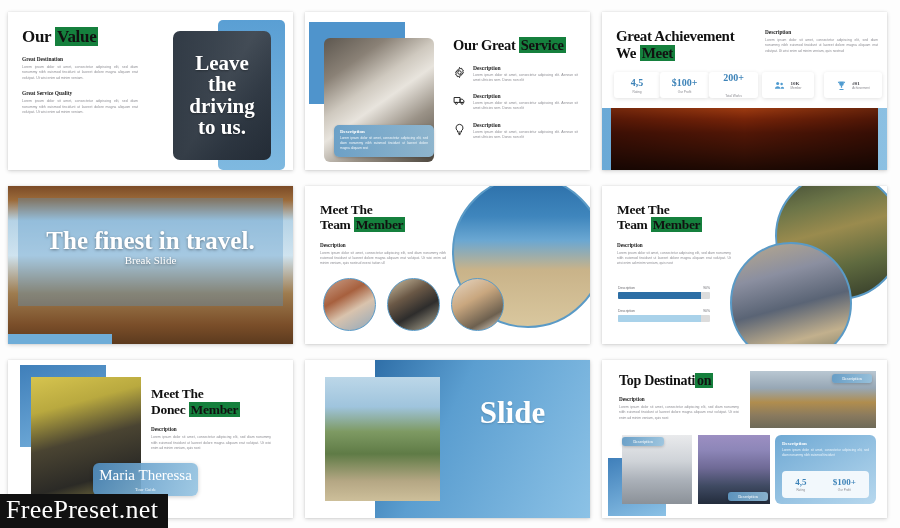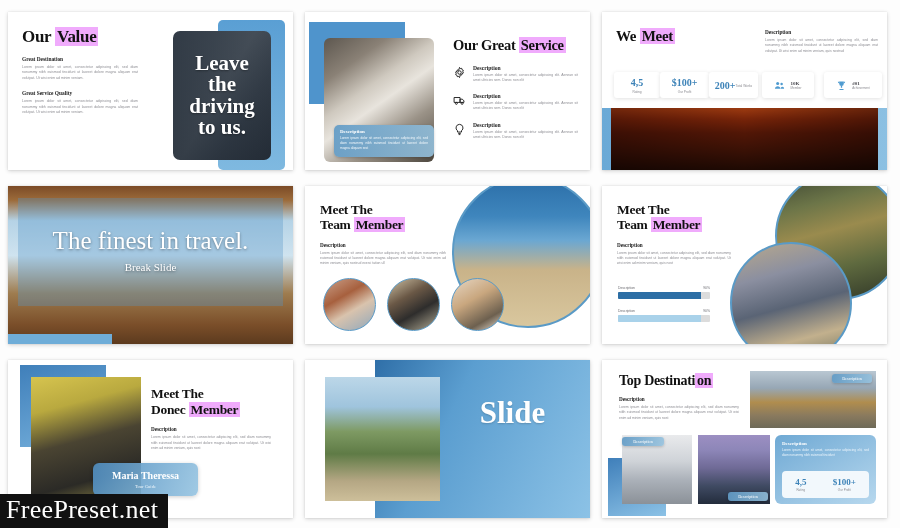--- a/index.html
+++ b/index.html
@@ -15,21 +15,21 @@
     background: #fdfdfd;
   }
   .slide {
     position: absolute;
     background: #ffffff;
     overflow: hidden;
     box-shadow: 0 1px 4px rgba(0,0,0,0.18), 0 0 1px rgba(0,0,0,0.12);
   }
   
   .serif { font-family: "Liberation Serif", serif; }
-  .hl { background: #f0abfc; padding: 0 2px; }
+  .hl { background: #15803d; padding: 0 2px; }
   .title {
     font-family: "Liberation Serif", serif;
     font-weight: bold; color: #111;
     letter-spacing: -.3px;
   }
   .sub-h {
     font-family: "Liberation Serif", serif;
     font-weight: bold; color: #1b1b1b;
   }
   .lorem {
@@ -206,38 +206,39 @@
           <div class="lorem blur" style="font-size:3.4px;">Lorem ipsum dolor sit amet, consectetur adipiscing elit. Aenean sit amet ultricies sem. Donec non elit</div>
         </div>
       </div>
     </div>
   </div>
 
   <div class="slide" style="left:602px; top:12px; width:285px; height:158px;">
     <div style="position:absolute;left:0;top:0;width:100%;height:96px;background:#fff;"></div>
 
     <div class="title" style="position:absolute;left:14px;top:16px;font-size:15px;line-height:1.12;width:140px;">
+      <div>Great Achievement</div>
       <div><span>We </span><span class="hl">Meet</span></div>
     </div>
 
     <div style="position:absolute;left:163px;top:17px;width:113px;">
       <div class="sub-h blur" style="font-size:5.3px;margin-bottom:3px;">Description</div>
       <div class="lorem blur" style="font-size:3.4px;">Lorem ipsum dolor sit amet, consectetur adipiscing elit, sed diam nonummy nibh euismod tincidunt ut laoreet dolore magna aliquam erat volutpat. Ut wisi enim ad minim veniam, quis nostrud</div>
     </div>
 
     <div style="position:absolute;left:12px;top:60px;display:flex;">
       <div class="stat-card" style="width:46px;height:26px;flex-direction:column;">
         <div class="stat-num" style="font-size:10px;">4,5</div>
         <div class="stat-lbl blur" style="font-size:3.2px;margin-top:2px;">Rating</div>
       </div>
       <div class="stat-card" style="width:49px;height:26px;flex-direction:column;">
         <div class="stat-num" style="font-size:10px;">$100+</div>
         <div class="stat-lbl blur" style="font-size:3.2px;margin-top:2px;">Our Profit</div>
       </div>
-      <div class="stat-card" style="width:49px;height:26px;flex-direction:row;">
+      <div class="stat-card" style="width:49px;height:26px;flex-direction:column;justify-content:space-between;">
         <div class="stat-num" style="font-size:10px;">200+</div>
         <div class="stat-lbl blur" style="font-size:3.2px;margin-top:2px;">Total Works</div>
       </div>
     </div>
 
     <div style="position:absolute;left:160px;top:60px;display:flex;gap:10px;">
       <div class="stat-card" style="width:52px;height:26px;gap:5px;">
         <span>
           <svg class="icon-svg" width="11" height="11" viewBox="0 0 24 24" fill="#4f9bd0">
             <circle cx="8" cy="7.5" r="3.4"></circle>
@@ -267,22 +268,22 @@
     </div>
 
     <div style="position:absolute;left:0;top:96px;width:100%;height:62px;background:linear-gradient(90deg,#6aa9d6,#8cc0e2);"></div>
     <div class="ph ph-city" style="position:absolute;left:9px;top:96px;width:267px;height:62px;"></div>
   </div>
 
   <div class="slide" style="left:8px; top:186px; width:285px; height:158px;">
     <div class="ph ph-boat" style="position:absolute;inset:0;"></div>
     <div style="position:absolute;left:10px;top:12px;right:10px;bottom:38px;background:rgba(86,150,200,.34);"></div>
     <div style="position:absolute;left:0;right:0;top:42px;text-align:center;color:#fff;">
-      <div class="serif" style="font-size:25px;line-height:1.02;font-weight:normal;text-shadow:0 1px 3px rgba(0,0,0,.4);padding:0 24px;">The finest in travel.</div>
-      <div class="serif" style="font-size:11px;margin-top:7px;text-shadow:0 1px 3px rgba(0,0,0,.45);">Break Slide</div>
+      <div class="serif" style="font-size:25px;line-height:1.02;font-weight:bold;text-shadow:0 1px 3px rgba(0,0,0,.4);padding:0 24px;">The finest in travel.</div>
+      <div class="serif" style="font-size:11px;text-shadow:0 1px 3px rgba(0,0,0,.45);">Break Slide</div>
     </div>
     <div style="position:absolute;left:0;bottom:0;width:104px;height:10px;background:#6fadd8;"></div>
   </div>
 
   <div class="slide" style="left:305px; top:186px; width:285px; height:158px;">
     <div class="circ ph ph-beach" style="position:absolute;left:147px;top:-10px;width:152px;height:152px;border-width:2px;"></div>
 
     <div style="position:absolute;left:15px;top:16px;width:132px;">
       <div class="title" style="font-size:13.5px;line-height:1.14;margin-bottom:9px;">
         <div>Meet The</div>
@@ -339,21 +340,21 @@
     <div style="position:absolute;left:143px;top:26px;width:128px;">
       <div class="title" style="font-size:13.5px;line-height:1.16;margin-bottom:9px;">
         <div>Meet The</div>
         <div><span>Donec </span><span class="hl">Member</span></div>
       </div>
       <div class="sub-h blur" style="font-size:5.2px;margin-bottom:3px;">Description</div>
       <div class="lorem blur" style="font-size:3.4px;width:120px;">Lorem ipsum dolor sit amet, consectetur adipiscing elit, sed diam nonummy nibh euismod tincidunt ut laoreet dolore magna aliquam erat volutpat. Ut wisi enim ad minim veniam, quis nost</div>
     </div>
 
     <div style="position:absolute;left:85px;top:103px;width:105px;height:33px;border-radius:6px;background:linear-gradient(110deg,rgba(79,140,190,.92),rgba(150,196,225,.9));display:flex;flex-direction:column;align-items:center;justify-content:center;box-shadow:0 1px 4px rgba(0,0,0,.2);">
-      <div class="serif" style="color:#fff;font-size:10px;font-weight:bold;">Maria Theressa</div>
+      <div class="serif" style="color:#fff;font-size:15px;font-weight:normal;">Maria Theressa</div>
       <div class="serif blur" style="color:#eef6fb;font-size:4.6px;margin-top:3px;">Tour Guide</div>
     </div>
   </div>
 
   <div class="slide" style="left:305px; top:360px; width:285px; height:158px;">
     <div style="position:absolute;left:70px;top:0;width:215px;height:100%;background:linear-gradient(115deg,#2f6fa8 0%,#5b9ed0 35%,#8cc2e6 100%);"></div>
     <div class="ph ph-mountain" style="position:absolute;left:20px;top:17px;width:115px;height:124px;"></div>
     <div class="serif" style="position:absolute;left:140px;top:36px;width:135px;color:#fff;font-size:31px;line-height:1.07;font-weight:bold;text-align:center;text-shadow:0 1px 2px rgba(0,0,0,.18);">
       <div>Slide</div>
     </div>

